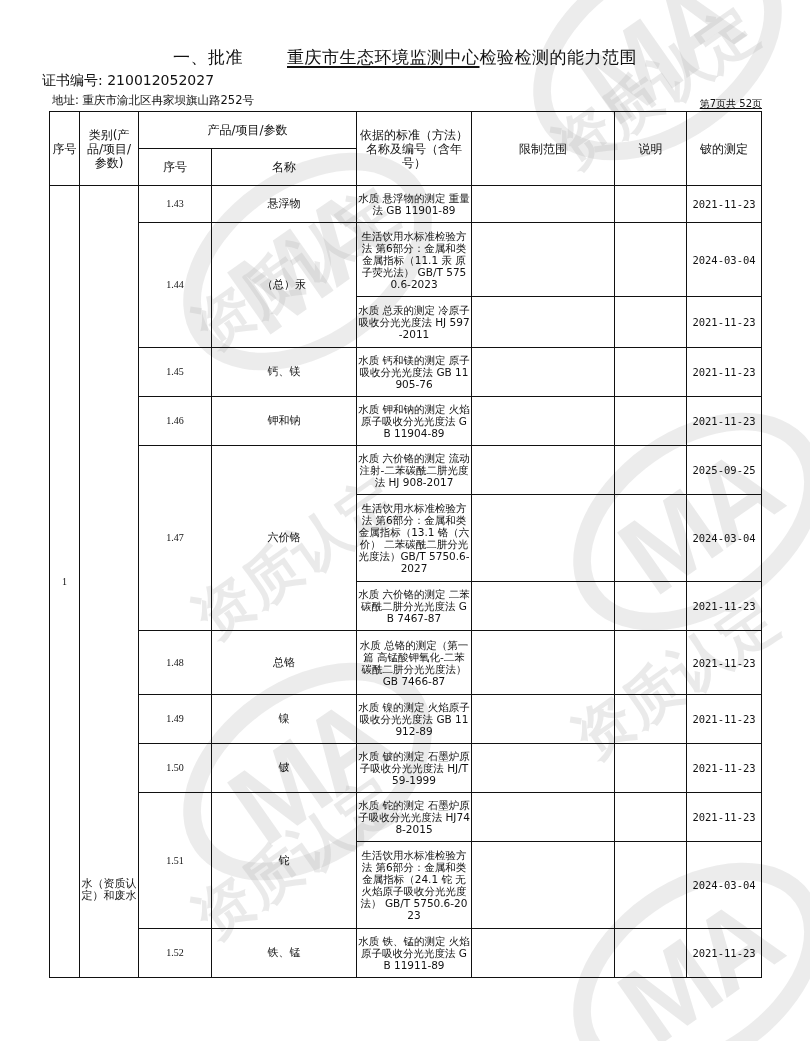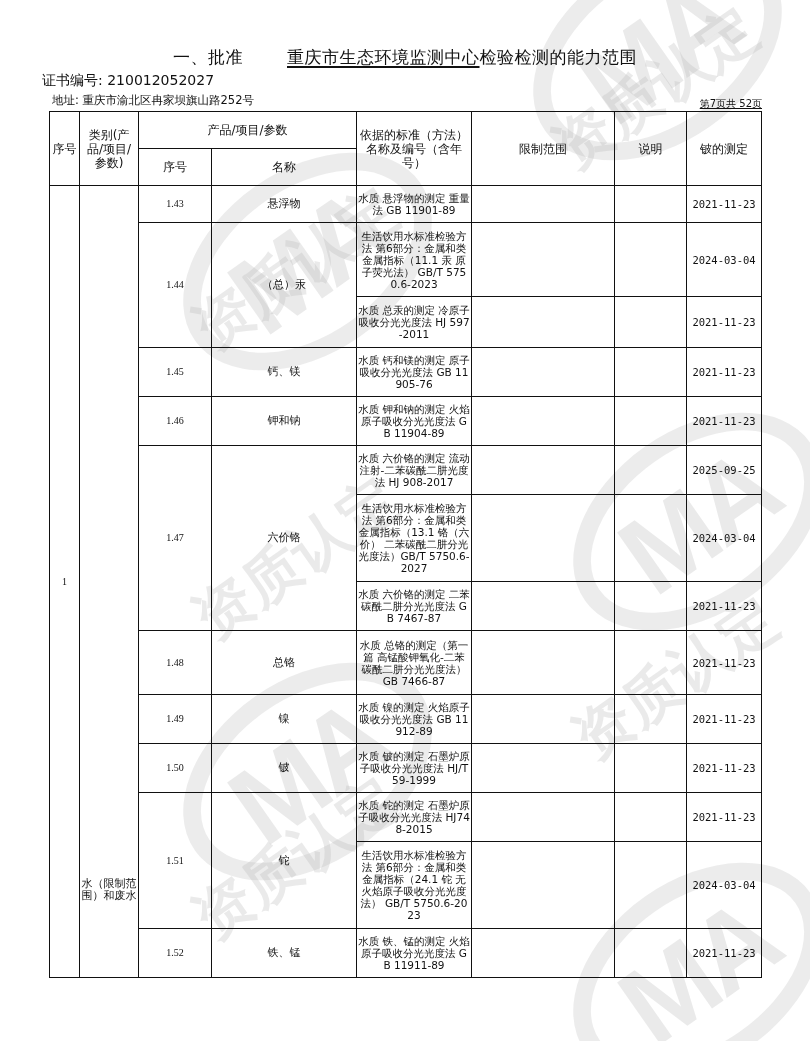--- a/index.html
+++ b/index.html
@@ -78,21 +78,21 @@
     </tr>
     <tr style="height:37px">
       <th>序号</th>
       <th>名称</th>
     </tr>
   </thead>
   <tbody>
 
     <tr style="height:37px">
       <td rowspan="14" class="mono">1</td>
-      <td rowspan="14" style="vertical-align:bottom;padding-bottom:75px;">水（限制范围）和废水</td>
+      <td rowspan="14" style="vertical-align:bottom;padding-bottom:75px;">水（资质认定）和废水</td>
       <td class="mono">1.43</td>
       <td>悬浮物</td>
       <td class="std">水质 悬浮物的测定 重量法 GB 11901-89</td>
       <td></td>
       <td></td>
       <td class="date">2021-11-23</td>
     </tr>
 
     <tr style="height:74px">
       <td rowspan="2" class="mono">1.44</td>

